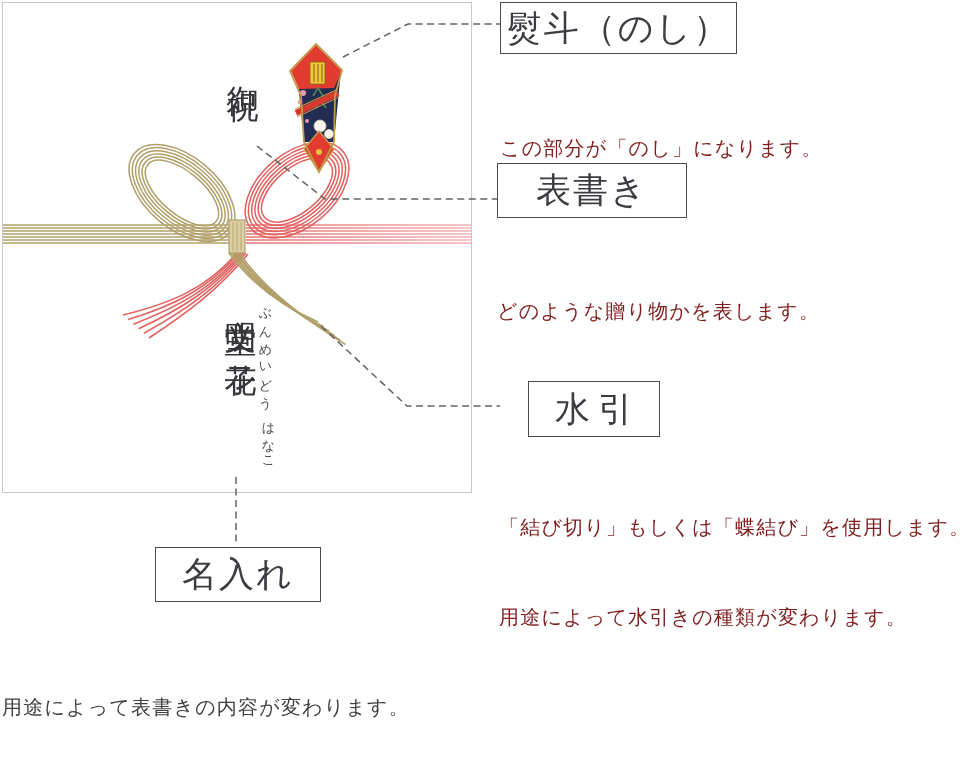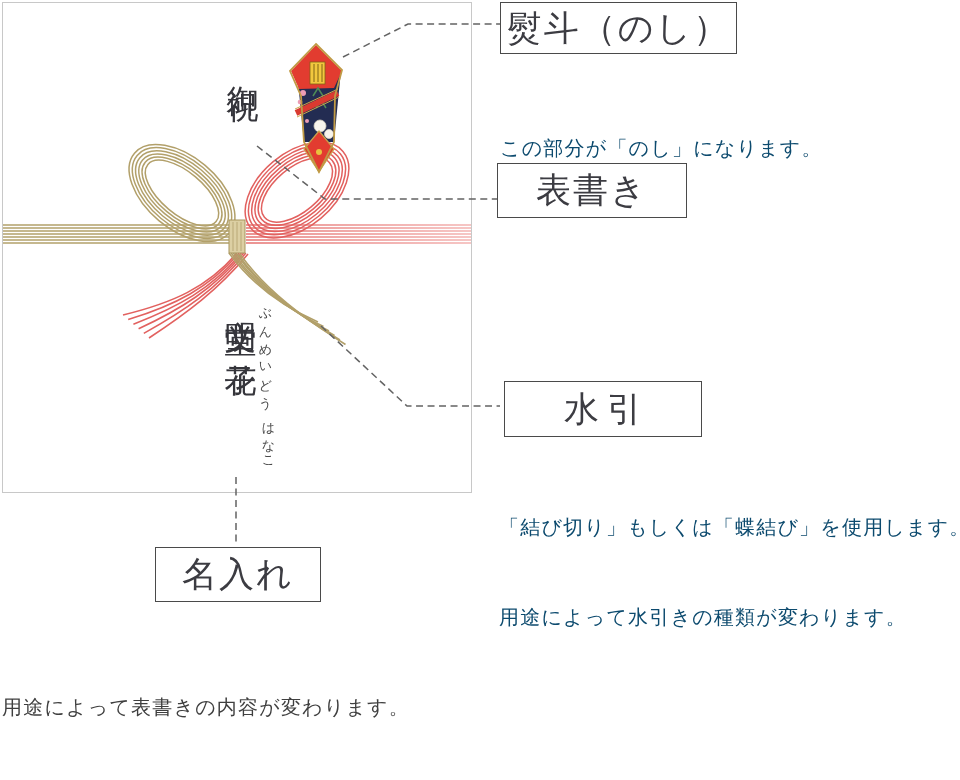--- a/index.html
+++ b/index.html
@@ -44,28 +44,28 @@
     background: #ffffff;
     display: flex; align-items: center; justify-content: center;
     font-family: Liberation Mono, monospace;
     font-size: 35px;
     letter-spacing: 2px;
     color: #3c3c42;
     z-index: 3;
   }
   .box-noshi     { left: 500px; top: 2px;   width: 237px; height: 52px; }
   .box-omotegaki { left: 497px; top: 163px; width: 190px; height: 55px; }
-  .box-mizuhiki  { left: 504px; top: 381px; width: 198px; height: 56px; letter-spacing: 8px; text-indent: 8px; }
+  .box-mizuhiki  { left: 528px; top: 381px; width: 132px; height: 56px; letter-spacing: 8px; text-indent: 8px; }
   .box-naire     { left: 155px; top: 547px; width: 166px; height: 55px; justify-content: center; }
   .desc {
     position: absolute;
     font-size: 20px;
     line-height: 31px;
     letter-spacing: 1.2px;
-    color: #0c4a6e;
+    color: #7f1d1d;
     z-index: 3;
     white-space: pre;
   }
   .desc-noshi     { left: 500px; top: 71px; }
   .desc-omotegaki { left: 497px; top: 234px; }
   .desc-mizuhiki  { left: 499px; top: 452px; line-height: 30px; }
   .desc-naire     { left: 2px;   top: 627px; line-height: 32px; color: #3f3f3f; }
 </style>
 </head>
 <body>
@@ -187,20 +187,21 @@
   <span>水引</span>
 </div>
 <div class="label-box box-naire">
   <span>名入れ</span>
 </div>
 
 <div class="desc desc-noshi">
   <div>この部分が「のし」になります。</div>
 </div>
 <div class="desc desc-omotegaki">
+  <div>どのような贈り物かを表します。</div>
 </div>
 <div class="desc desc-mizuhiki">
   <div>「結び切り」もしくは「蝶結び」を使用します。</div>
   <div>用途によって水引きの種類が変わります。</div>
 </div>
 <div class="desc desc-naire">
   <div>用途によって表書きの内容が変わります。</div>
   
   
   

